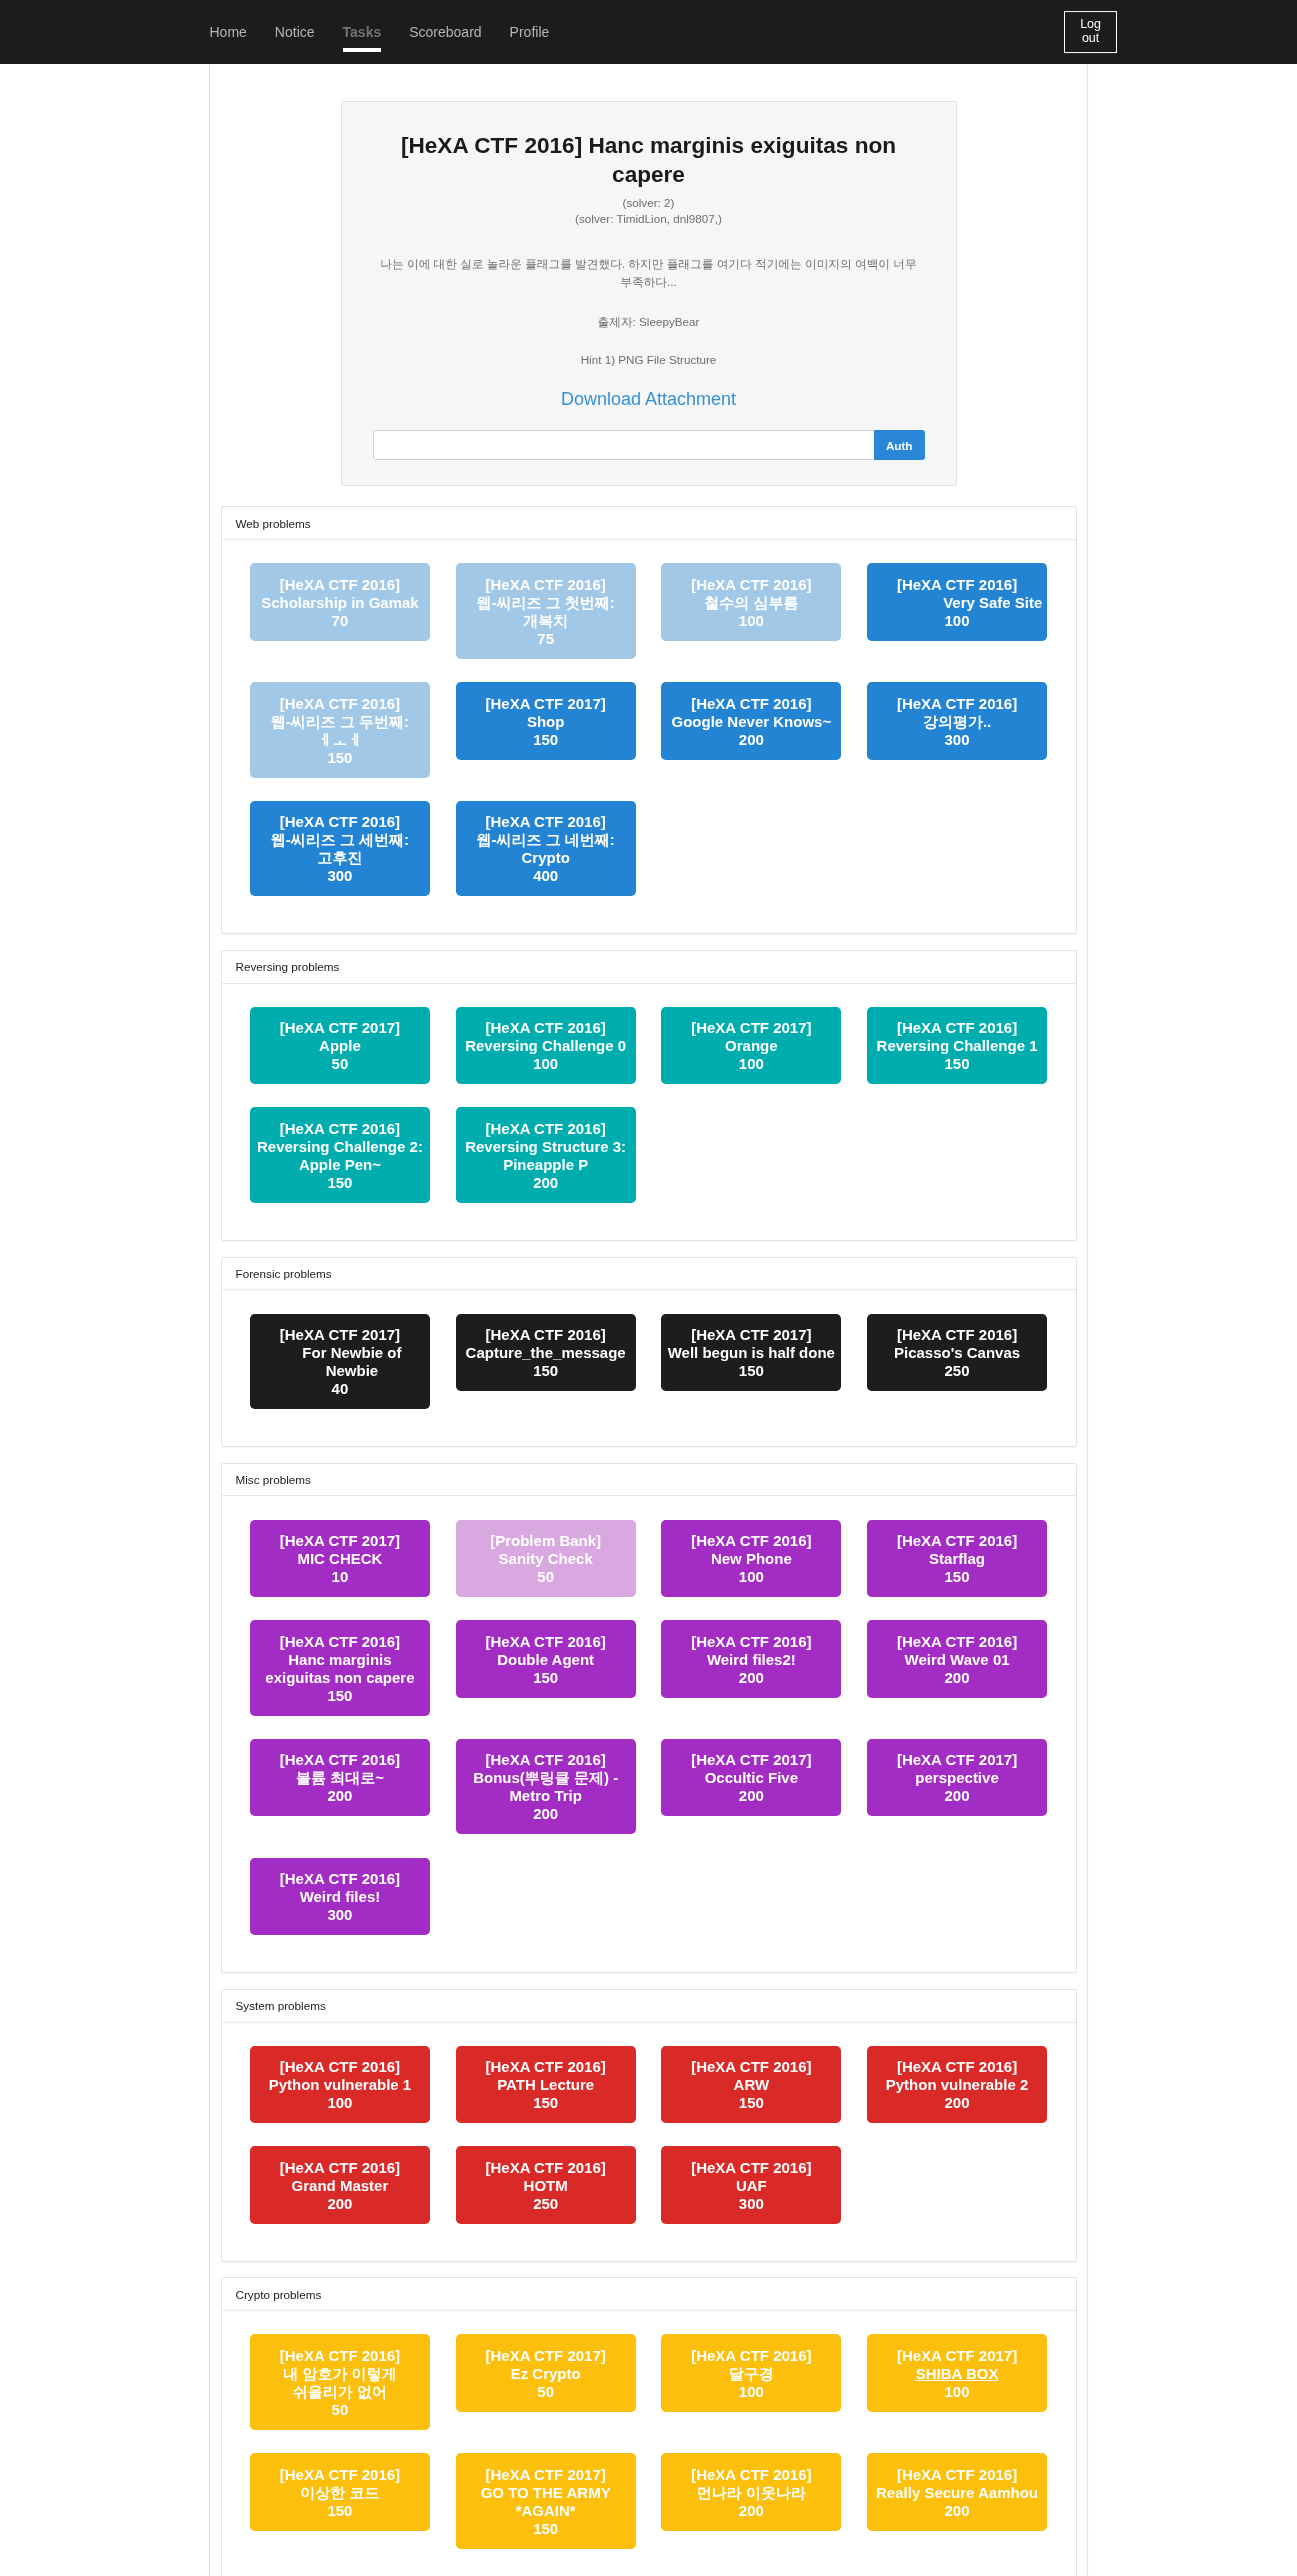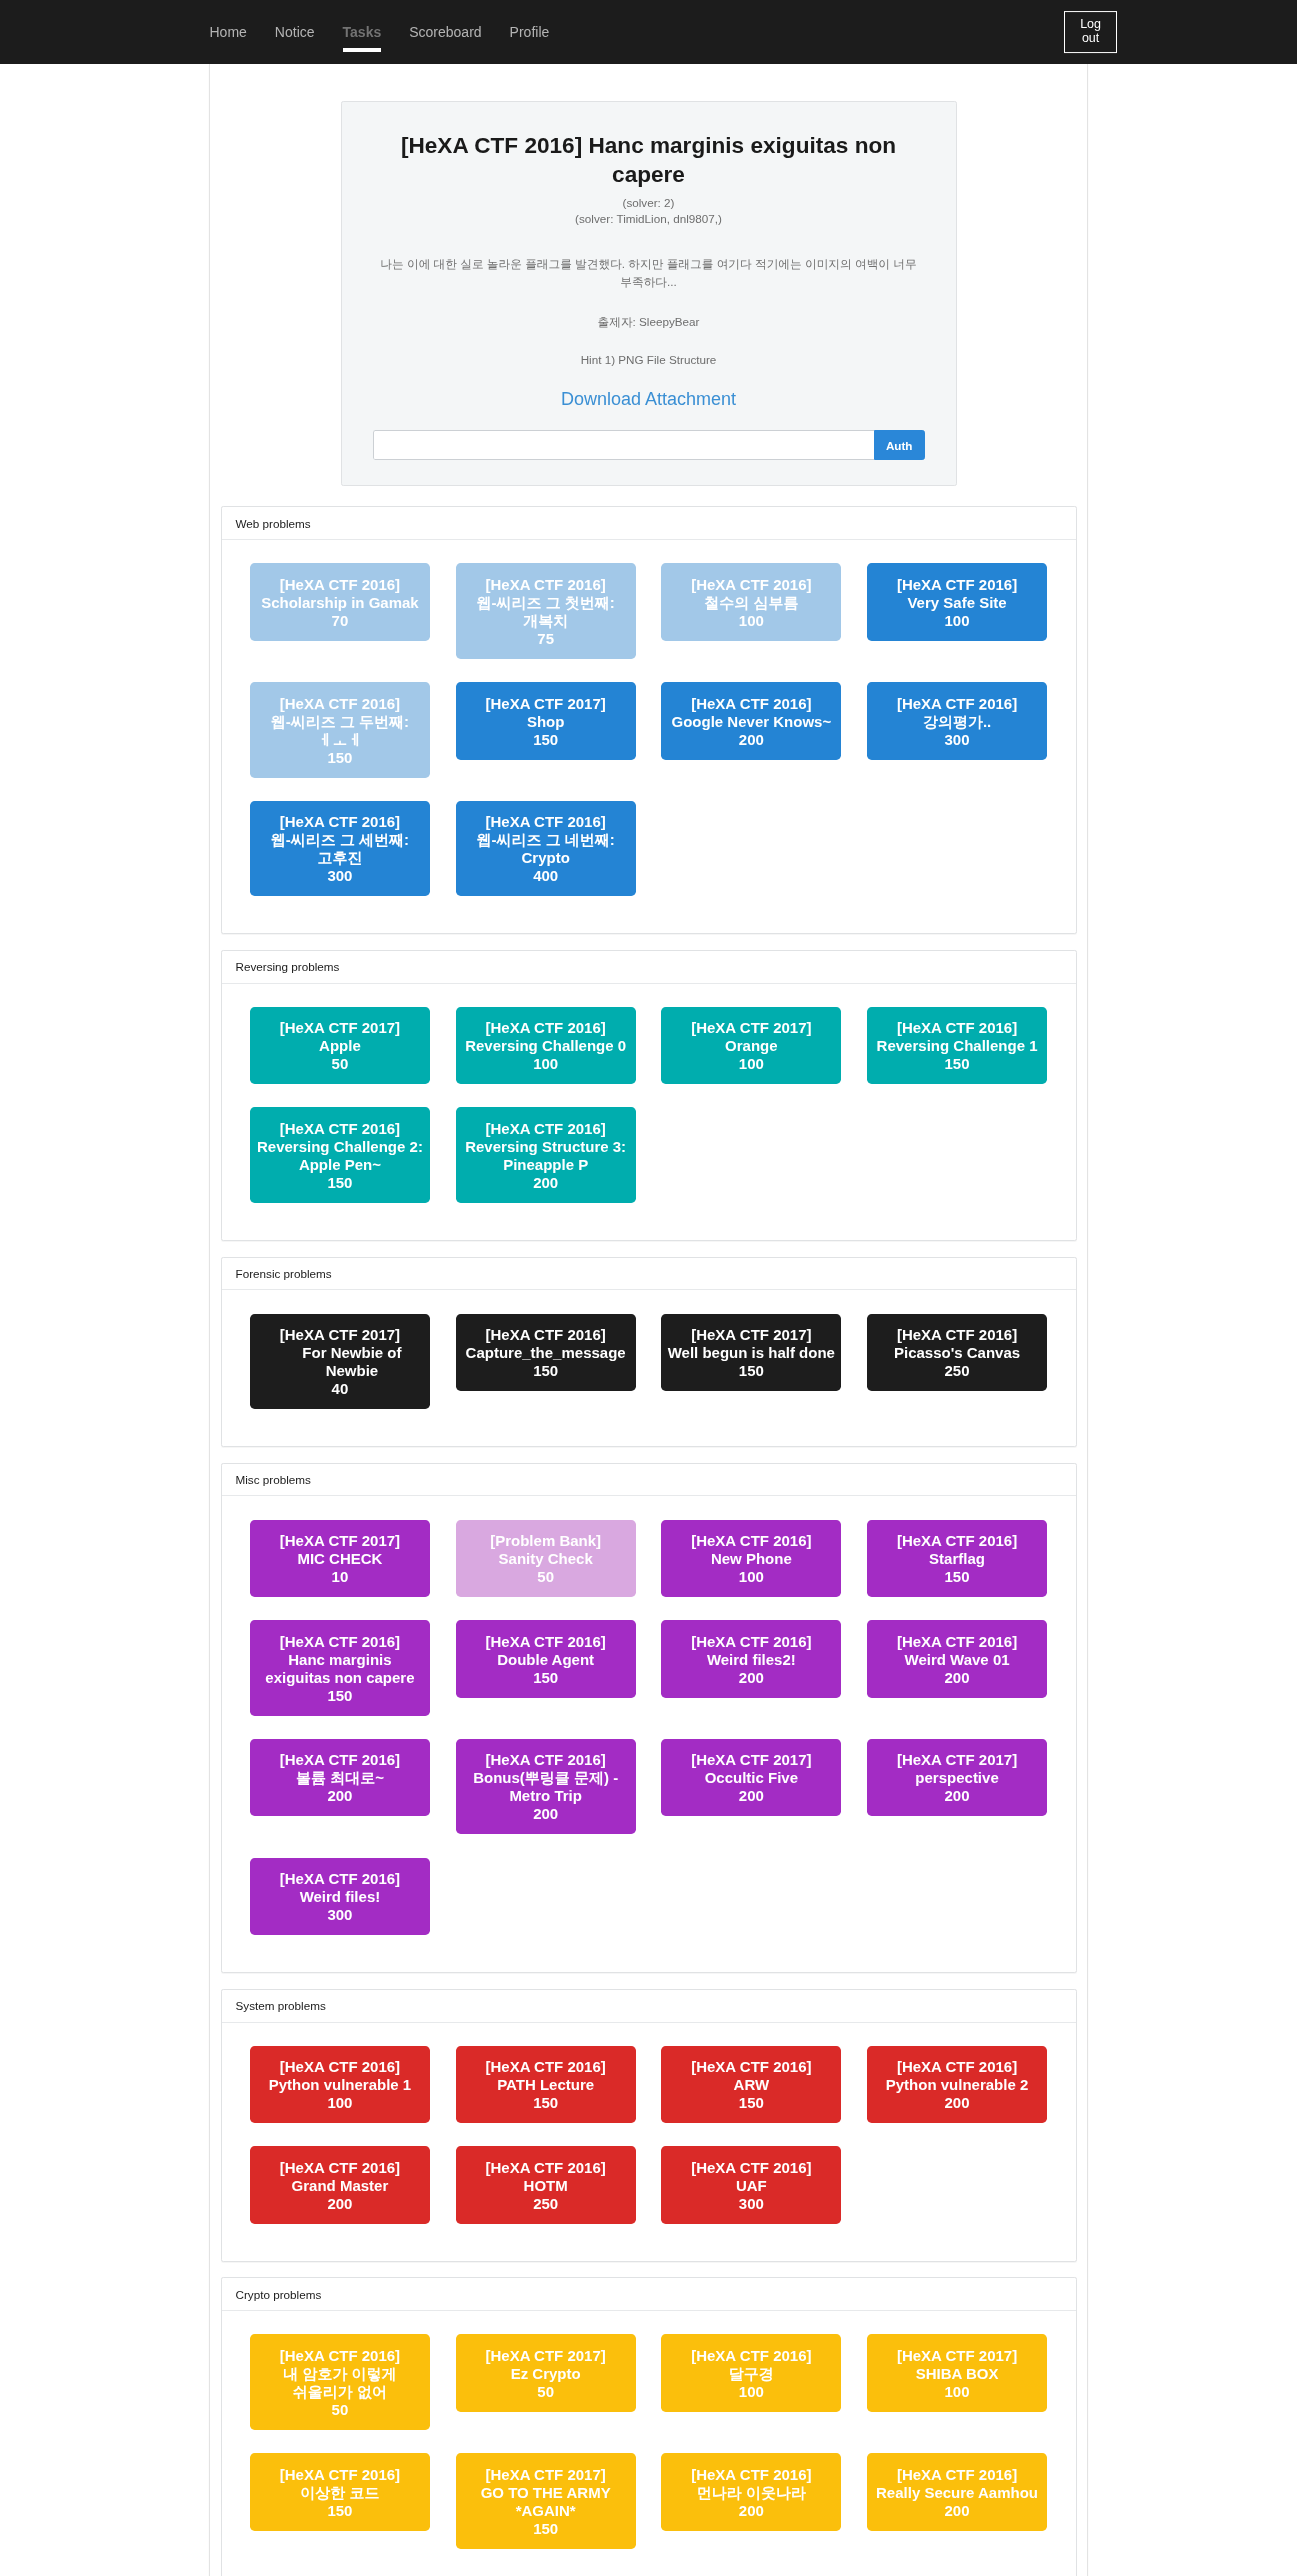--- a/index.html
+++ b/index.html
@@ -273,21 +273,21 @@
           <div class="tile-cell">
             <div class="tile" style="background: rgb(162, 200, 232);">
               <span class="t-line">[HeXA CTF 2016]</span>
               <span class="t-line" style="white-space: normal; word-break: keep-all; overflow: hidden;">철수의 심부름</span>
               <span class="t-line">100</span>
             </div>
           </div>
           <div class="tile-cell">
             <div class="tile" style="background: rgb(36, 132, 212);">
               <span class="t-line">[HeXA CTF 2016]</span>
-              <span class="t-line" style="white-space: normal; word-break: keep-all; overflow: hidden;">Very Safe Site</span>
+              <span class="t-line" style="white-space: normal; word-break: keep-all; overflow: hidden; text-align: right;">Very Safe Site</span>
               <span class="t-line">100</span>
             </div>
           </div>
           <div class="tile-cell">
             <div class="tile" style="background: rgb(162, 200, 232);">
               <span class="t-line">[HeXA CTF 2016]</span>
               <span class="t-line" style="white-space: normal; word-break: keep-all; overflow: hidden;">웹-씨리즈 그 두번째: ㅔㅗㅔ</span>
               <span class="t-line">150</span>
             </div>
           </div>
@@ -578,21 +578,21 @@
           <div class="tile-cell">
             <div class="tile" style="background: rgb(251, 191, 12);">
               <span class="t-line">[HeXA CTF 2016]</span>
               <span class="t-line" style="white-space: normal; word-break: keep-all; overflow: hidden;">달구경</span>
               <span class="t-line">100</span>
             </div>
           </div>
           <div class="tile-cell">
             <div class="tile" style="background: rgb(251, 191, 12);">
               <span class="t-line">[HeXA CTF 2017]</span>
-              <span class="t-line" style="white-space: normal; word-break: keep-all; overflow: hidden;">SHIBA BOX</span>
+              <span class="t-line" style="white-space: normal; word-break: keep-all; overflow: hidden; text-decoration: underline;">SHIBA BOX</span>
               <span class="t-line">100</span>
             </div>
           </div>
           <div class="tile-cell">
             <div class="tile" style="background: rgb(251, 191, 12);">
               <span class="t-line">[HeXA CTF 2016]</span>
               <span class="t-line" style="white-space: normal; word-break: keep-all; overflow: hidden;">이상한 코드</span>
               <span class="t-line">150</span>
             </div>
           </div>

